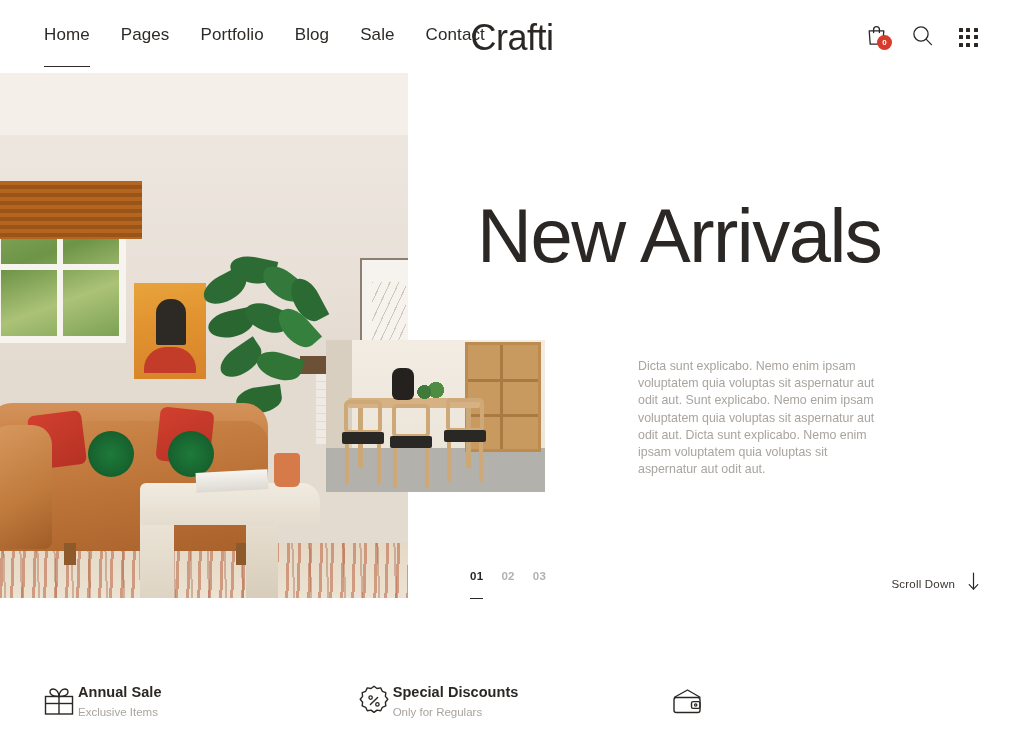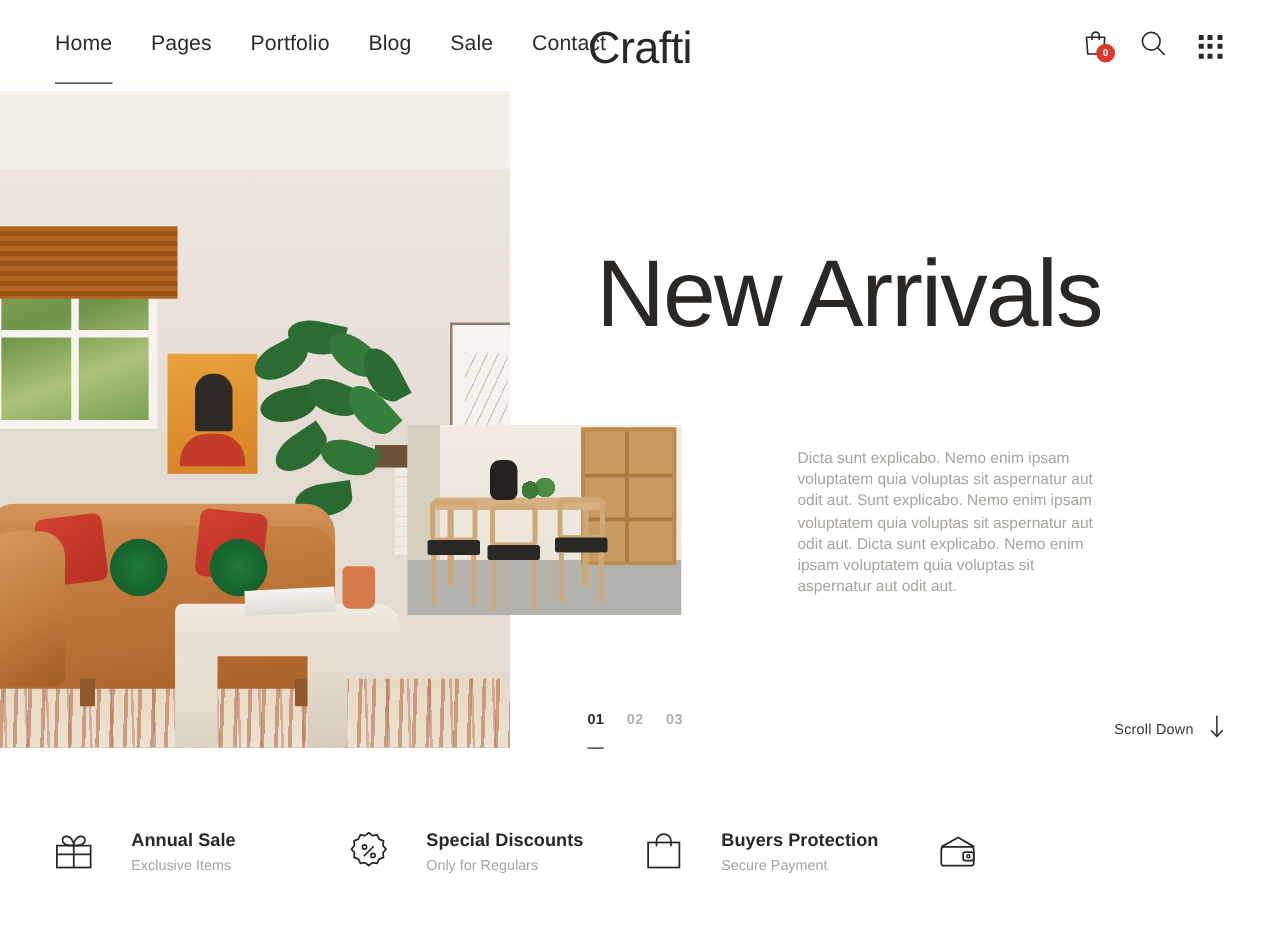--- a/index.html
+++ b/index.html
@@ -241,22 +241,22 @@
     top: 630px;
     width: 1024px;
     height: 90px;
     display: flex;
     padding: 0 40px;
   }
 
   .feature {
     flex: 1;
     display: flex;
-    align-items: center;
-    gap: 27px;
+    align-items: flex-end;
+    gap: 0;
     padding-top: 11px;
   }
 
   .feature-icon {
     width: 38px;
     height: 38px;
     flex: 0 0 38px;
     display: flex;
     align-items: center;
     justify-content: center;
@@ -650,32 +650,20 @@
           <circle cx="14.6" cy="14.6" r="1.7" stroke="#2b2724" stroke-width="1.3"></circle>
           <circle cx="21.4" cy="21.4" r="1.7" stroke="#2b2724" stroke-width="1.3"></circle>
         </svg>
       </span>
       <div class="feature-text">
         <div class="feature-title">Special Discounts</div>
         <div class="feature-sub">Only for Regulars</div>
       </div>
     </div>
 
-    <div class="feature">
-      <span class="feature-icon">
-        <svg width="36" height="36" viewBox="0 0 36 36" fill="none">
-          <rect x="5.5" y="11" width="25" height="20" stroke="#2b2724" stroke-width="1.4"></rect>
-          <path d="M12.2 13.4V10a5.8 5.8 0 0 1 11.6 0v3.4" stroke="#2b2724" stroke-width="1.4" stroke-linecap="round"></path>
-        </svg>
-      </span>
-      <div class="feature-text">
-        <div class="feature-title">Buyers Protection</div>
-        <div class="feature-sub">Secure Payment</div>
-      </div>
-    </div>
 
     <div class="feature">
       <span class="feature-icon">
         <svg width="36" height="36" viewBox="0 0 36 36" fill="none">
           <path d="M4 14.5 17.5 7l13 7.5" stroke="#2b2724" stroke-width="1.4" stroke-linejoin="round"></path>
           <rect x="4" y="14.5" width="26" height="15" rx="2.2" stroke="#2b2724" stroke-width="1.4"></rect>
           <rect x="21.5" y="18.6" width="8.5" height="6.8" rx="1.6" stroke="#2b2724" stroke-width="1.4"></rect>
           <circle cx="25.7" cy="22" r="1.2" stroke="#2b2724" stroke-width="1.2"></circle>
         </svg>
       </span>

